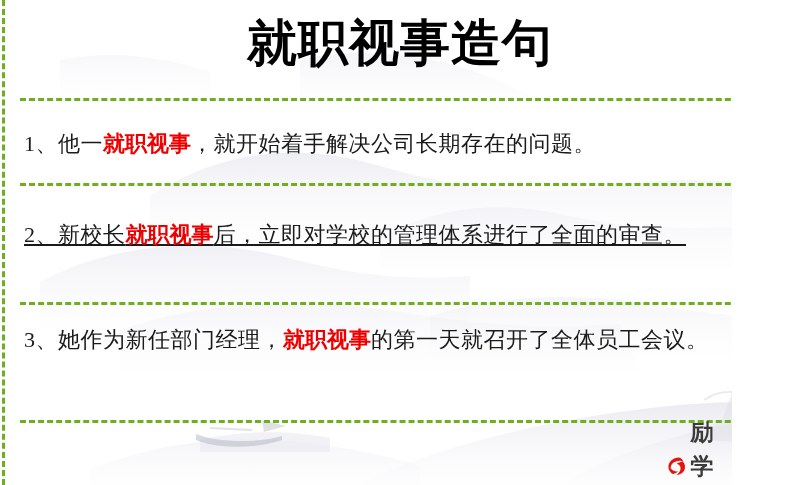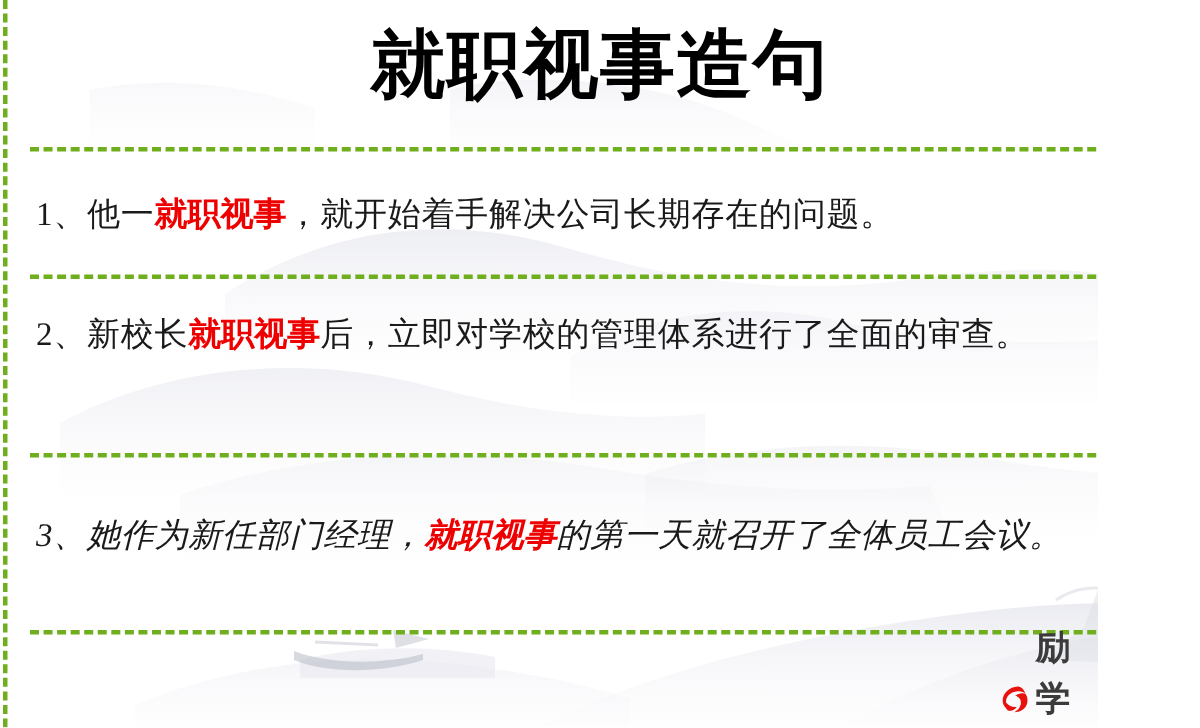--- a/index.html
+++ b/index.html
@@ -81,22 +81,22 @@
     letter-spacing: 0.5px;
   }
   .sentence .kw {
     color: #ee0000;
     font-weight: 700;
     font-family: "DejaVu Serif", "Liberation Serif", serif;
     letter-spacing: 0;
   }
 
   #sentence-1 { top: 122px; }
-  #sentence-2 { top: 202px; }
-  #sentence-3 { top: 336px; font-style: italic; }
+  #sentence-2 { top: 213px; text-decoration: underline; }
+  #sentence-3 { top: 318px; }
 
   
   #logo {
     position: absolute;
     left: 666px;
     top: 448px;
     height: 36px;
     display: flex;
     align-items: center;
     z-index: 6;

